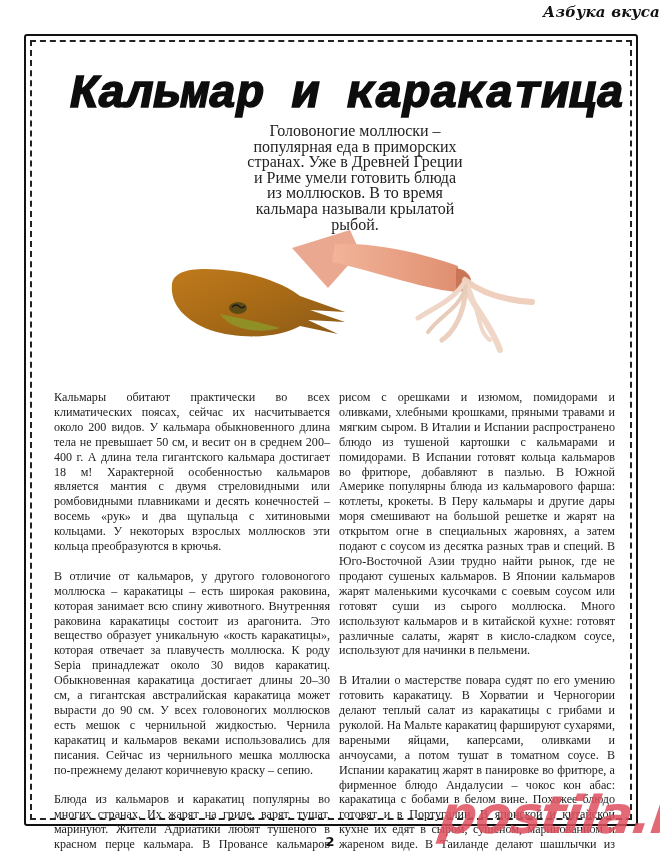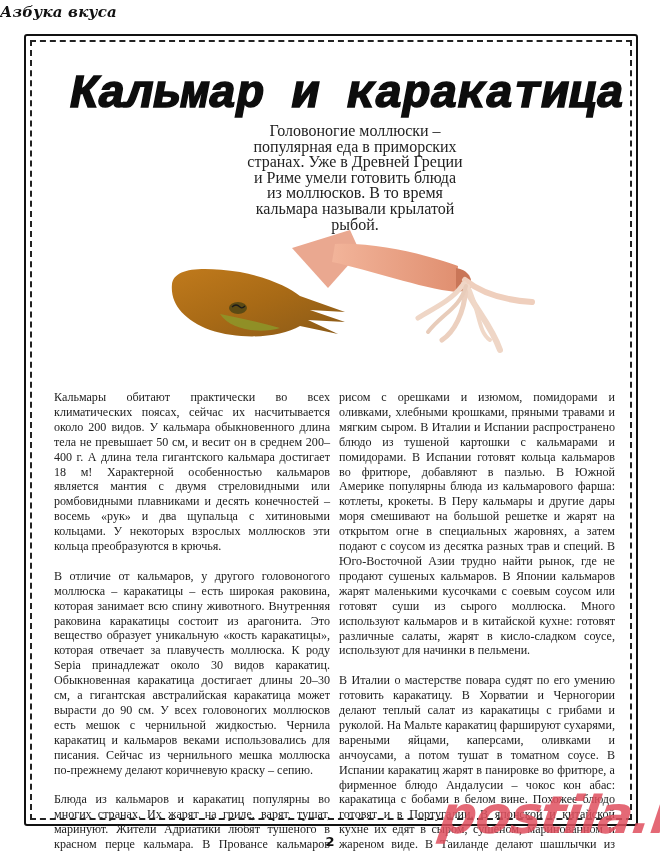--- a/index.html
+++ b/index.html
@@ -1,18 +1,18 @@
 <!DOCTYPE html>
 <html><head>
 <meta charset="utf-8">
 <style>
   html, body { margin: 0; padding: 0; background: #ffffff; }
   body { width: 660px; height: 853px; position: relative; overflow: hidden;
          font-family: "DejaVu Serif", "Liberation Serif", serif; color: #1a1a1a; }
-  .header-label { position: absolute; left: 0; width: 660px; top: 3px; text-align: left;
+  .header-label { position: absolute; left: 0; width: 660px; top: 3px; text-align: right;
          font-family: "DejaVu Serif", serif; font-weight: bold; font-style: italic; font-size: 15px; color: #111; letter-spacing: 0.2px; }
   .frame-outer { position: absolute; left: 24px; top: 34px; width: 614px; height: 792px;
          border: 2.5px solid #111; border-radius: 3px; box-sizing: border-box; }
   .frame-inner { position: absolute; left: 30px; top: 40px; width: 602px; height: 780px;
          border: 2px dashed #222; box-sizing: border-box; }
   .title { position: absolute; left: 30px; width: 602px; top: 44px; text-align: center;
          font-family: "DejaVu Serif", serif; font-weight: 900; font-style: italic; font-size: 47px;
          letter-spacing: -0.5px; color: #0d0d0d; line-height: 70px; -webkit-text-stroke: 1.5px #0d0d0d; }
   .lead { position: absolute; left: 245px; width: 220px; top: 123px; text-align: center;
          font-family: "Liberation Serif", serif; font-size: 16px; line-height: 15.6px; color: #222; }

